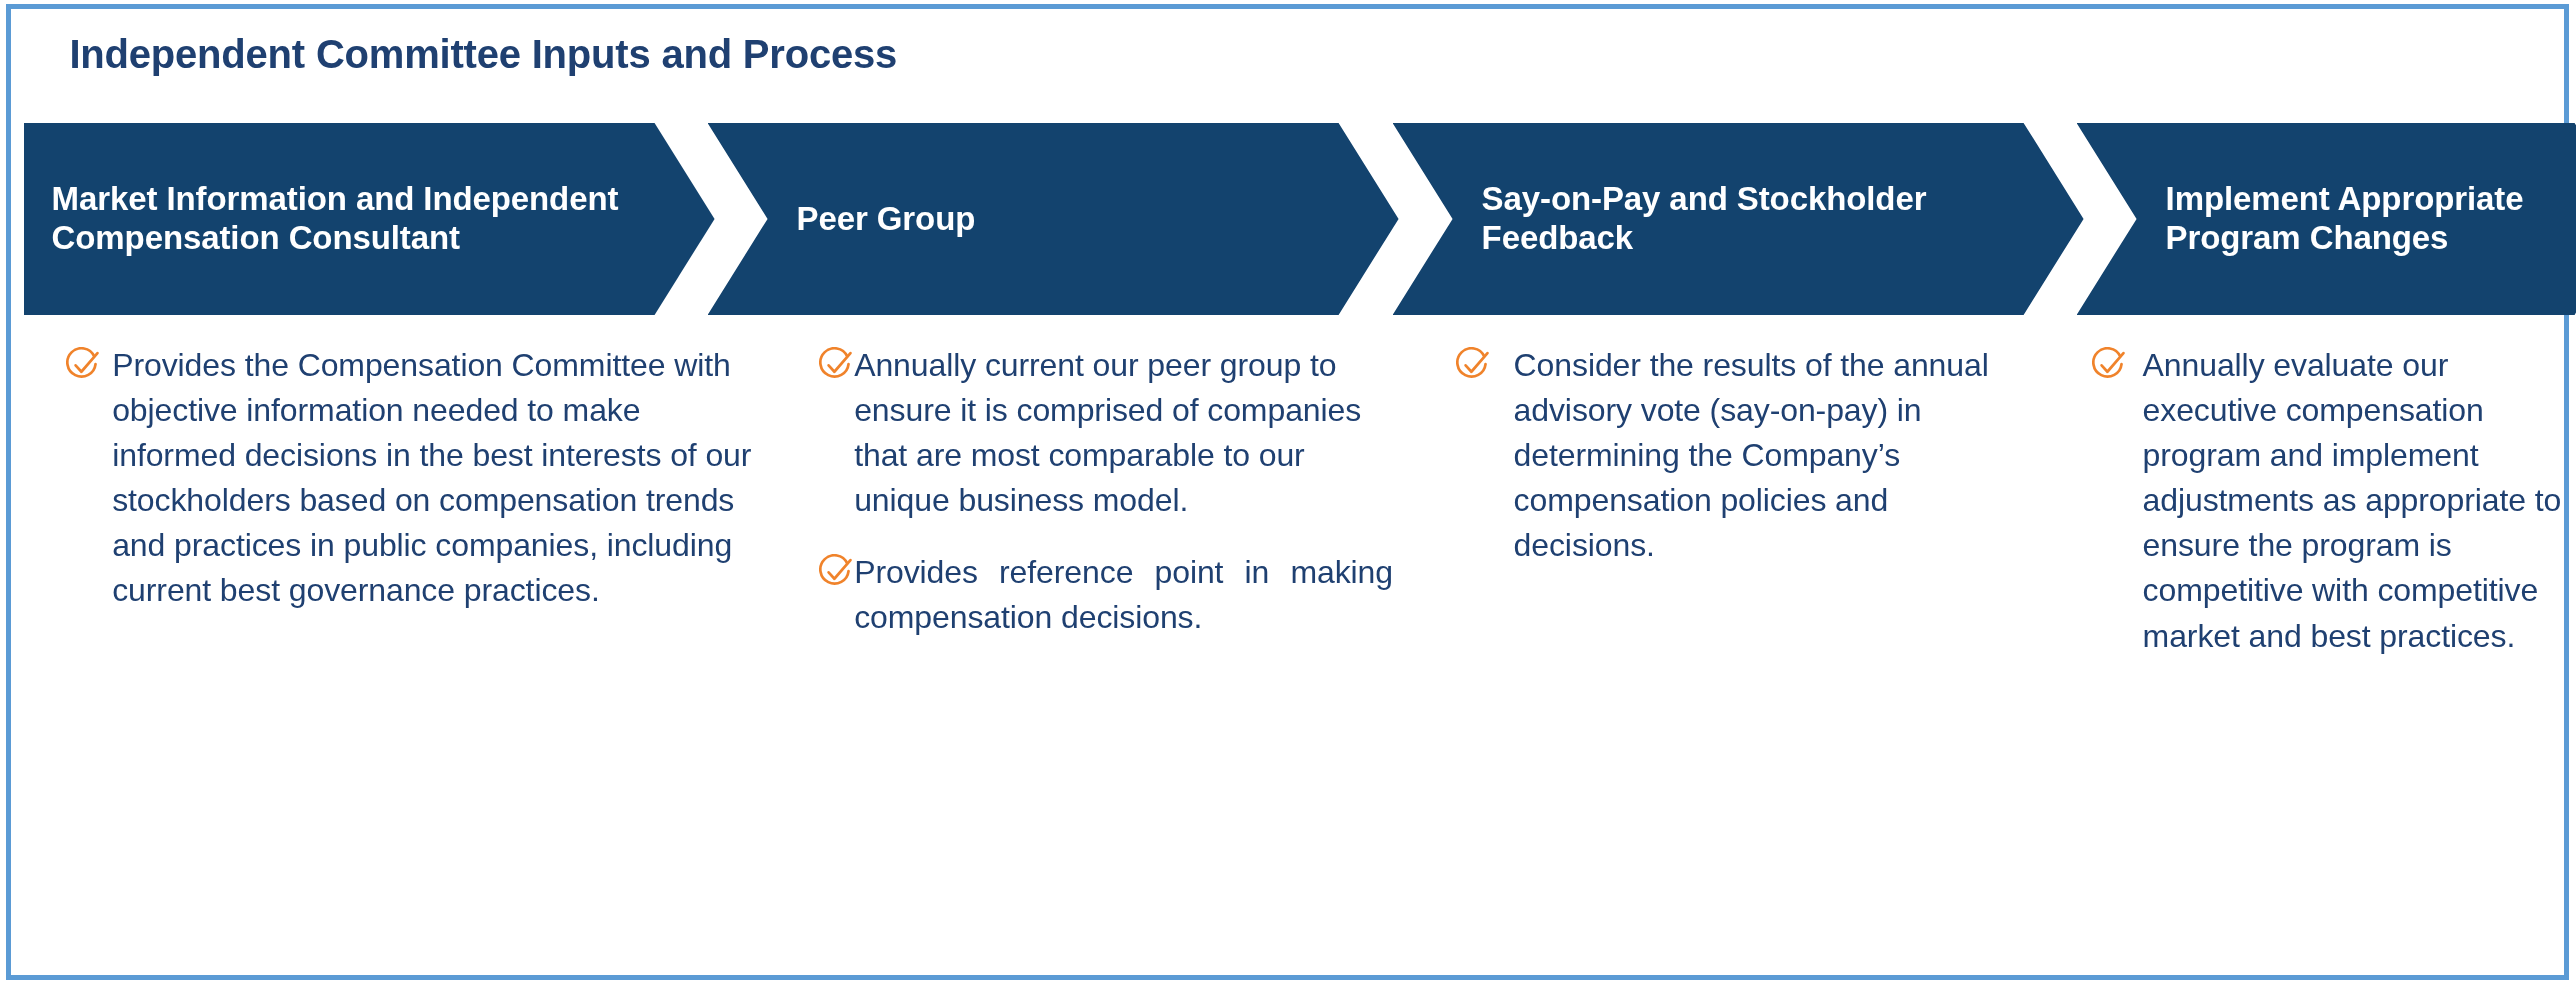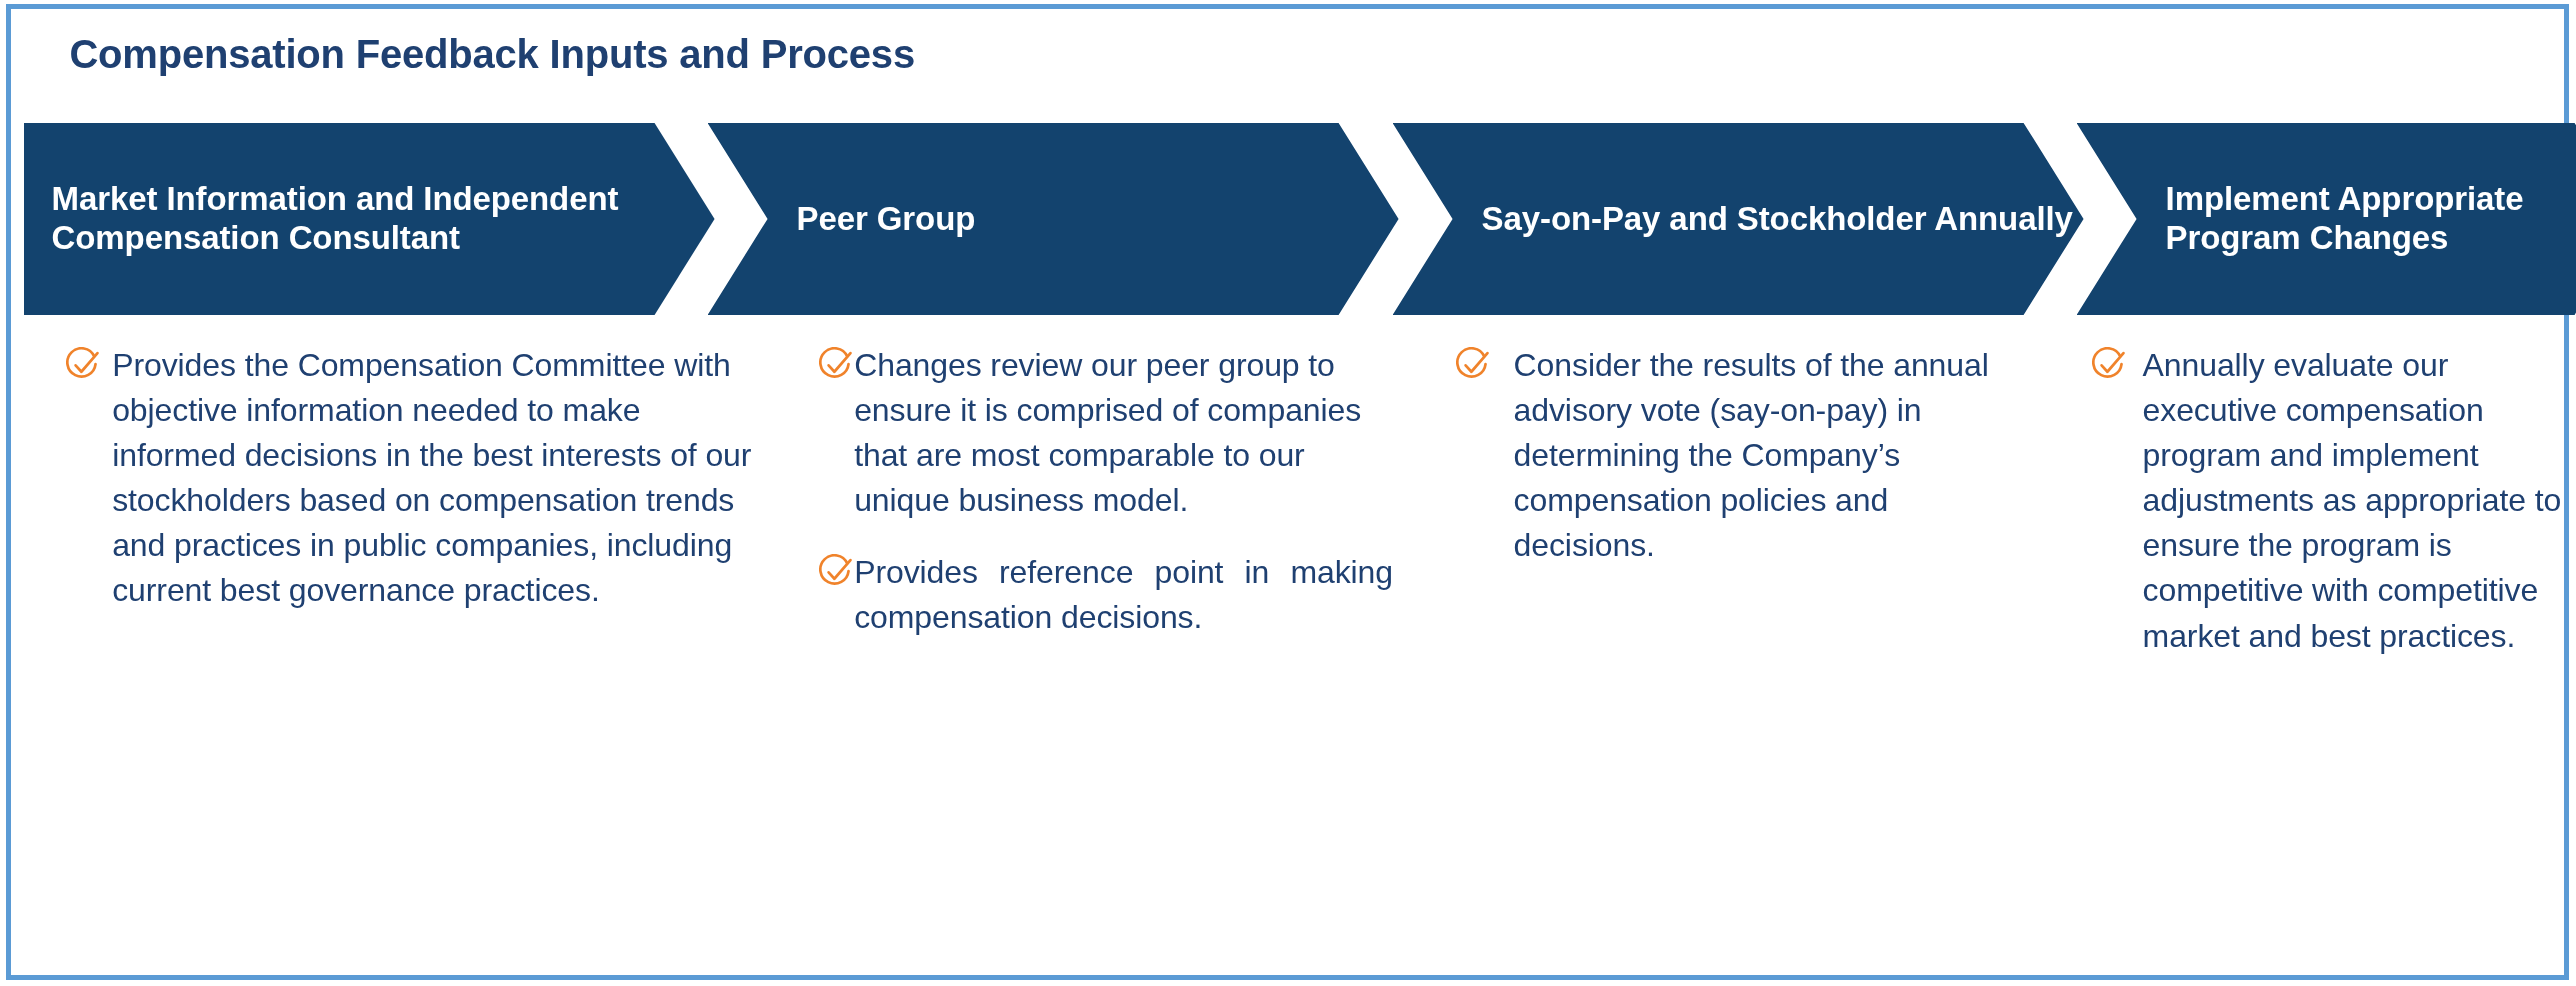--- a/index.html
+++ b/index.html
@@ -139,34 +139,34 @@
   .col.k4 .bullet-text { margin-left: 16px; }
 
   .bullet-text.justify { text-align: justify; text-justify: inter-word; }
 </style>
 </head>
 <body>
 
 <div id="page">
   <div class="frame">
 
-    <div class="title">Compensation Feedback Inputs and Process</div>
+    <div class="title">Independent Committee Inputs and Process</div>
 
     <div class="chev-band">
 
       <div class="chev c2">
         <div class="chev-label">Peer Group</div>
       </div>
 
       <div class="chev c1">
         <div class="chev-label">Market Information and Independent Compensation Consultant</div>
       </div>
 
       <div class="chev c3">
-        <div class="chev-label">Say-on-Pay and Stockholder Annually</div>
+        <div class="chev-label">Say-on-Pay and Stockholder Feedback</div>
       </div>
 
       <div class="chev c4">
         <div class="chev-label">Implement Appropriate Program Changes</div>
       </div>
 
     </div>
 
     <div class="columns">
 
@@ -183,21 +183,21 @@
       </div>
 
       <div class="col k2">
         <div class="bullet">
           <span class="bullet-icon">
             <svg viewBox="0 0 56 56" xmlns="http://www.w3.org/2000/svg">
               <path d="M45.5 14.5 A 22 22 0 1 0 47.5 26.5" fill="none" stroke="#F0832B" stroke-width="4.2" stroke-linecap="round"></path>
               <path d="M16.5 28.5 L 25.5 38.5 L 50.5 9.5" fill="none" stroke="#F0832B" stroke-width="4.2" stroke-linecap="round" stroke-linejoin="round"></path>
             </svg>
           </span>
-          <span class="bullet-text">Changes review our peer group to ensure it is comprised of companies that are most comparable to our unique business model.</span>
+          <span class="bullet-text">Annually current our peer group to ensure it is comprised of companies that are most comparable to our unique business model.</span>
         </div>
         <div class="bullet">
           <span class="bullet-icon">
             <svg viewBox="0 0 56 56" xmlns="http://www.w3.org/2000/svg">
               <path d="M45.5 14.5 A 22 22 0 1 0 47.5 26.5" fill="none" stroke="#F0832B" stroke-width="4.2" stroke-linecap="round"></path>
               <path d="M16.5 28.5 L 25.5 38.5 L 50.5 9.5" fill="none" stroke="#F0832B" stroke-width="4.2" stroke-linecap="round" stroke-linejoin="round"></path>
             </svg>
           </span>
           <span class="bullet-text justify">Provides reference point in making compensation decisions.</span>
         </div>

